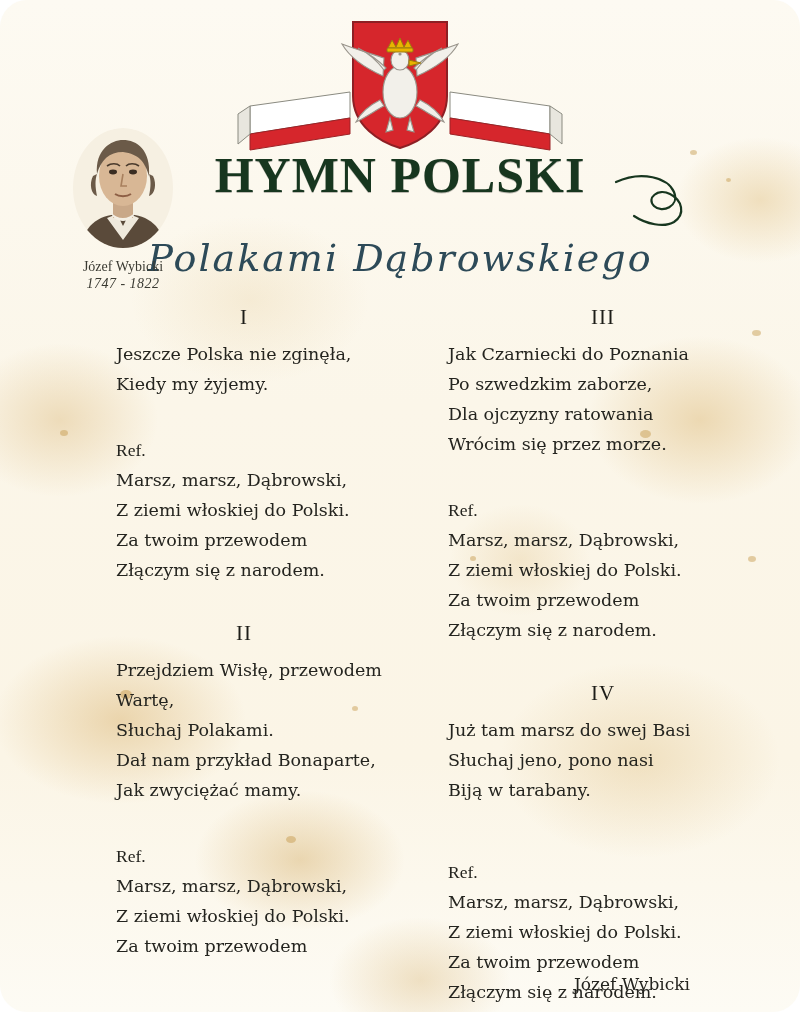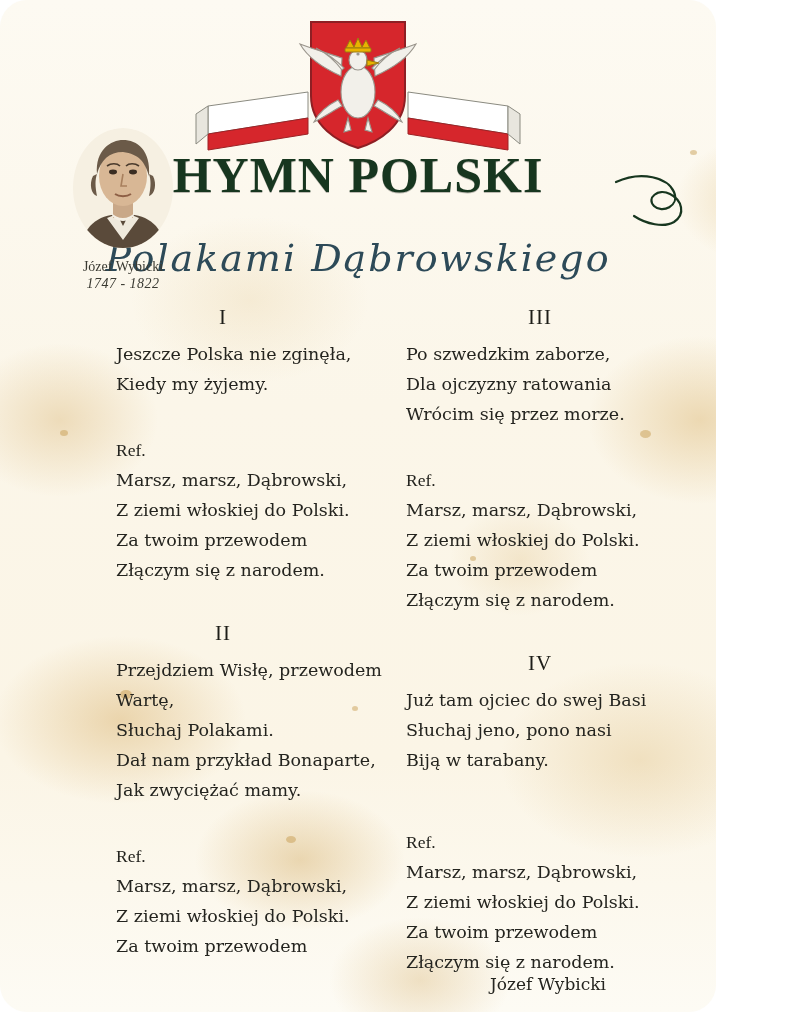--- a/index.html
+++ b/index.html
@@ -5,21 +5,21 @@
   html, body {
     margin: 0;
     padding: 0;
     background: #ffffff;
   }
   body {
     font-family: "Liberation Serif", serif;
   }
   .page {
     position: relative;
-    width: 716px;
+    width: 800px;
     height: 1012px;
     overflow: hidden;
     background:
       radial-gradient(ellipse 180px 120px at 120px 720px, rgba(212,168,92,0.42), rgba(212,168,92,0) 70%),
       radial-gradient(ellipse 150px 100px at 300px 860px, rgba(205,160,80,0.38), rgba(205,160,80,0) 70%),
       radial-gradient(ellipse 160px 120px at 700px 420px, rgba(214,172,96,0.40), rgba(214,172,96,0) 70%),
       radial-gradient(ellipse 120px 90px at 760px 200px, rgba(216,176,100,0.35), rgba(216,176,100,0) 70%),
       radial-gradient(ellipse 140px 110px at 60px 420px, rgba(210,166,90,0.33), rgba(210,166,90,0) 70%),
       radial-gradient(ellipse 130px 90px at 420px 980px, rgba(206,162,84,0.30), rgba(206,162,84,0) 70%),
       radial-gradient(ellipse 200px 140px at 640px 760px, rgba(212,170,92,0.28), rgba(212,170,92,0) 70%),
@@ -286,38 +286,39 @@
         <div class="line">Z ziemi włoskiej do Polski.</div>
         <div class="line">Za twoim przewodem</div>
 
       </div>
     </div>
 
     <div class="col right">
 
       <div class="stanza">
         <div class="stanza-num">III</div>
+        <div class="line">Jak Czarniecki do Poznania</div>
         <div class="line">Po szwedzkim zaborze,</div>
         <div class="line">Dla ojczyzny ratowania</div>
         <div class="line">Wrócim się przez morze.</div>
       </div>
       <div class="gap"></div>
 
       <div class="stanza">
         <div class="ref-label">Ref.</div>
         <div class="line">Marsz, marsz, Dąbrowski,</div>
         <div class="line">Z ziemi włoskiej do Polski.</div>
         <div class="line">Za twoim przewodem</div>
         <div class="line">Złączym się z narodem.</div>
       </div>
       <div class="gap"></div>
 
       <div class="stanza">
         <div class="stanza-num">IV</div>
-        <div class="line">Już tam ojciec do swej Basi</div>
+        <div class="line">Już tam marsz do swej Basi</div>
         <div class="line">Słuchaj jeno, pono nasi</div>
         <div class="line">Biją w tarabany.</div>
       </div>
       <div class="gap"></div>
       <div class="gap-small"></div>
 
       <div class="stanza">
         <div class="ref-label">Ref.</div>
         <div class="line">Marsz, marsz, Dąbrowski,</div>
         <div class="line">Z ziemi włoskiej do Polski.</div>

